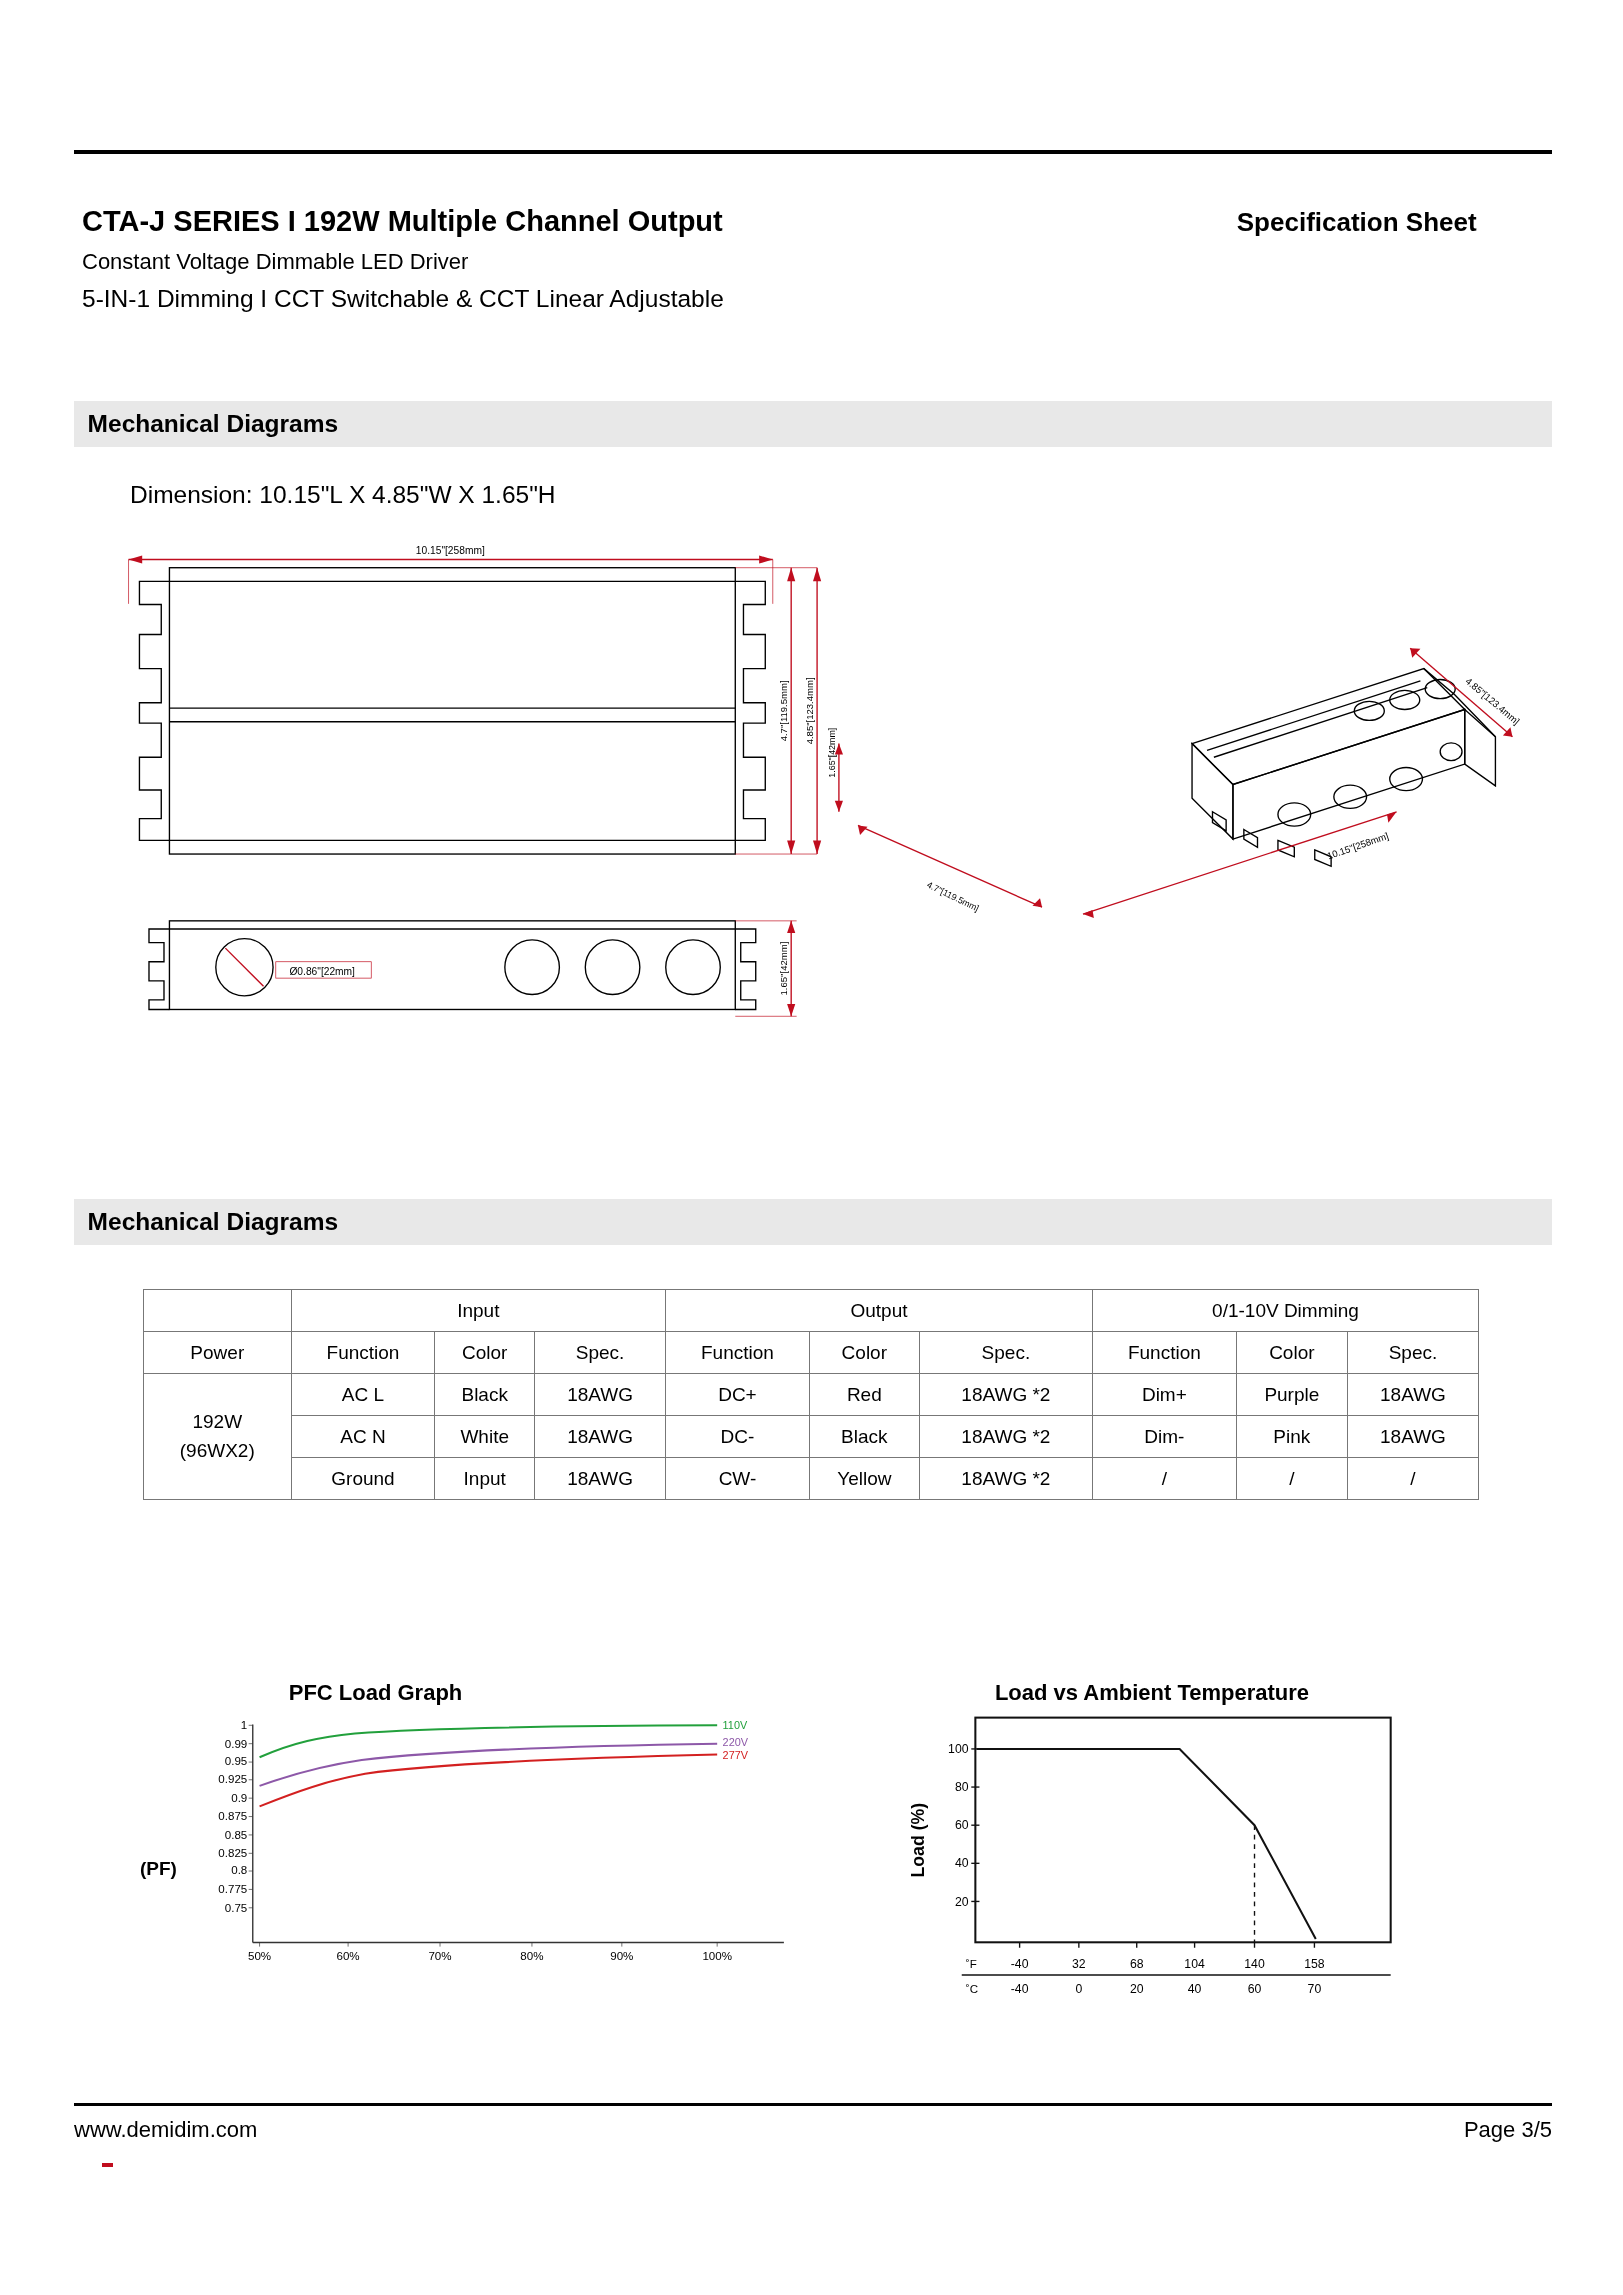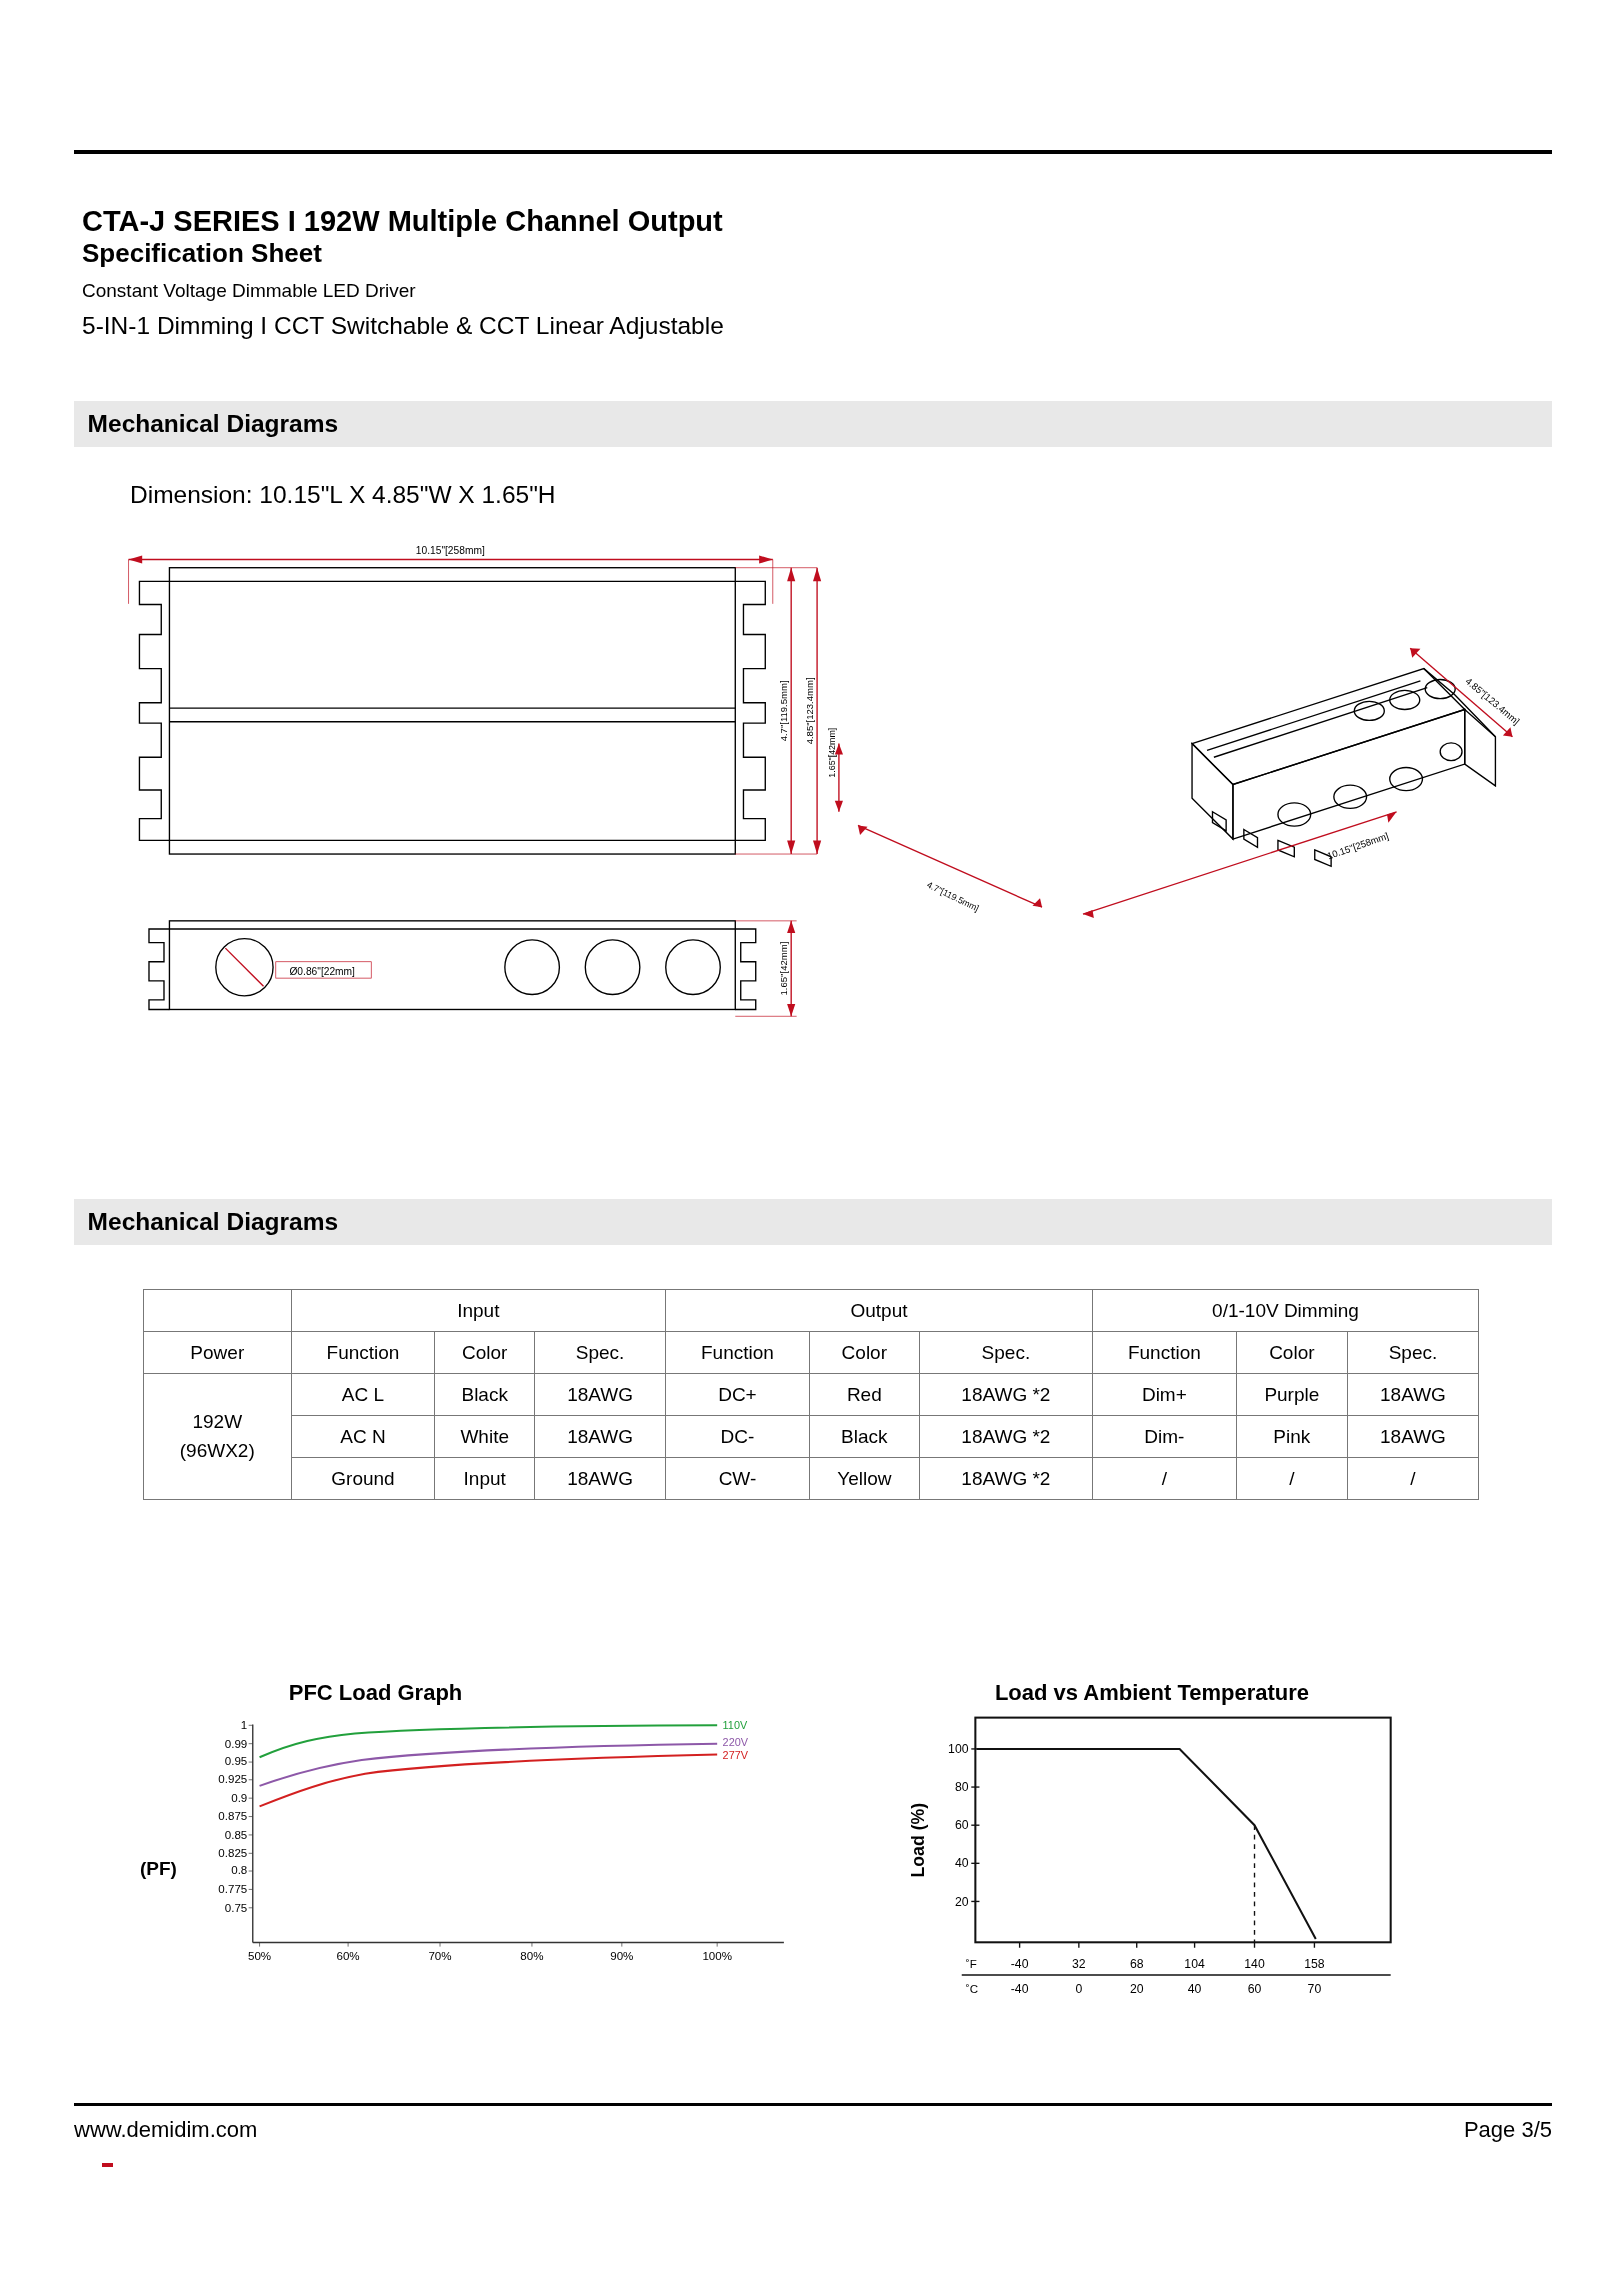--- a/index.html
+++ b/index.html
@@ -86,35 +86,34 @@
     position: absolute;
     left: 82px;
     top: 205px;
     width: 1473px;
   }
   .title-row {
     display: flex;
     align-items: baseline;
     justify-content: space-between;
     width: 1398px;
-    flex-direction: column;
   }
   .main-title {
     font-size: 29px;
     font-weight: bold;
     white-space: nowrap;
   }
   .spec-sheet {
     font-size: 26px;
     font-weight: bold;
     white-space: nowrap;
     padding-right: 3.4px;
   }
   .subtitle {
-    font-size: 19px;
+    font-size: 22px;
     margin-top: 11px;
   }
   .subtitle2 {
     font-size: 24.5px;
     margin-top: 9.5px;
   }
 
   
   .section-bar {
     position: absolute;

